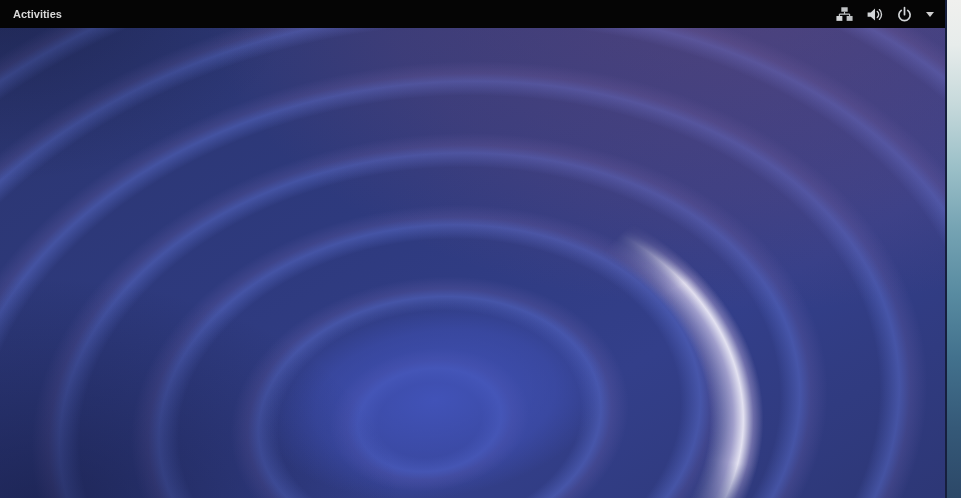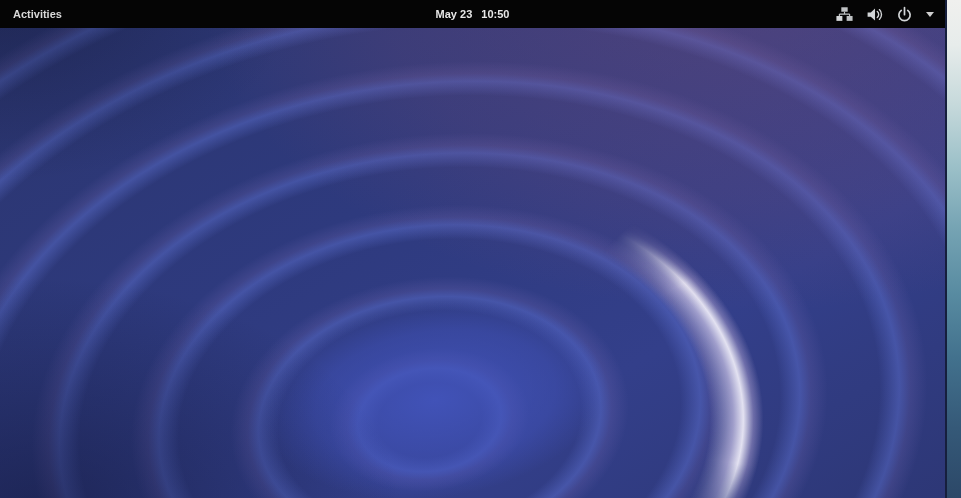--- a/index.html
+++ b/index.html
@@ -125,24 +125,20 @@
     <div class="wp-layer wp-base"></div>
     <div class="wp-layer wp-ripples"></div>
     <div class="wp-layer wp-inner-pool"></div>
     <div class="wp-layer wp-bright-arc"></div>
     <div class="wp-layer wp-purple-tint"></div>
     <div class="wp-layer wp-dark-corners"></div>
 
     <div class="top-bar">
       <div class="activities">Activities</div>
 
-      <div class="clock">
-        <span>May 23</span>
-        <span>10:50</span>
-      </div>
 
       <div class="sysmenu">
 
         <svg width="17" height="17" viewBox="0 0 16 16">
           <rect x="5" y="1.2" width="6" height="4.2" fill="#bfc2c4"></rect>
           <path d="M8 5.4 V7.6 M3.2 7.6 H12.8 M3.2 7.6 V9.4 M12.8 7.6 V9.4" stroke="#bfc2c4" stroke-width="1.1" fill="none"></path>
           <rect x="0.4" y="9.4" width="5.6" height="4.6" fill="#d4d7d9"></rect>
           <rect x="10" y="9.4" width="5.6" height="4.6" fill="#bfc2c4"></rect>
         </svg>
 

